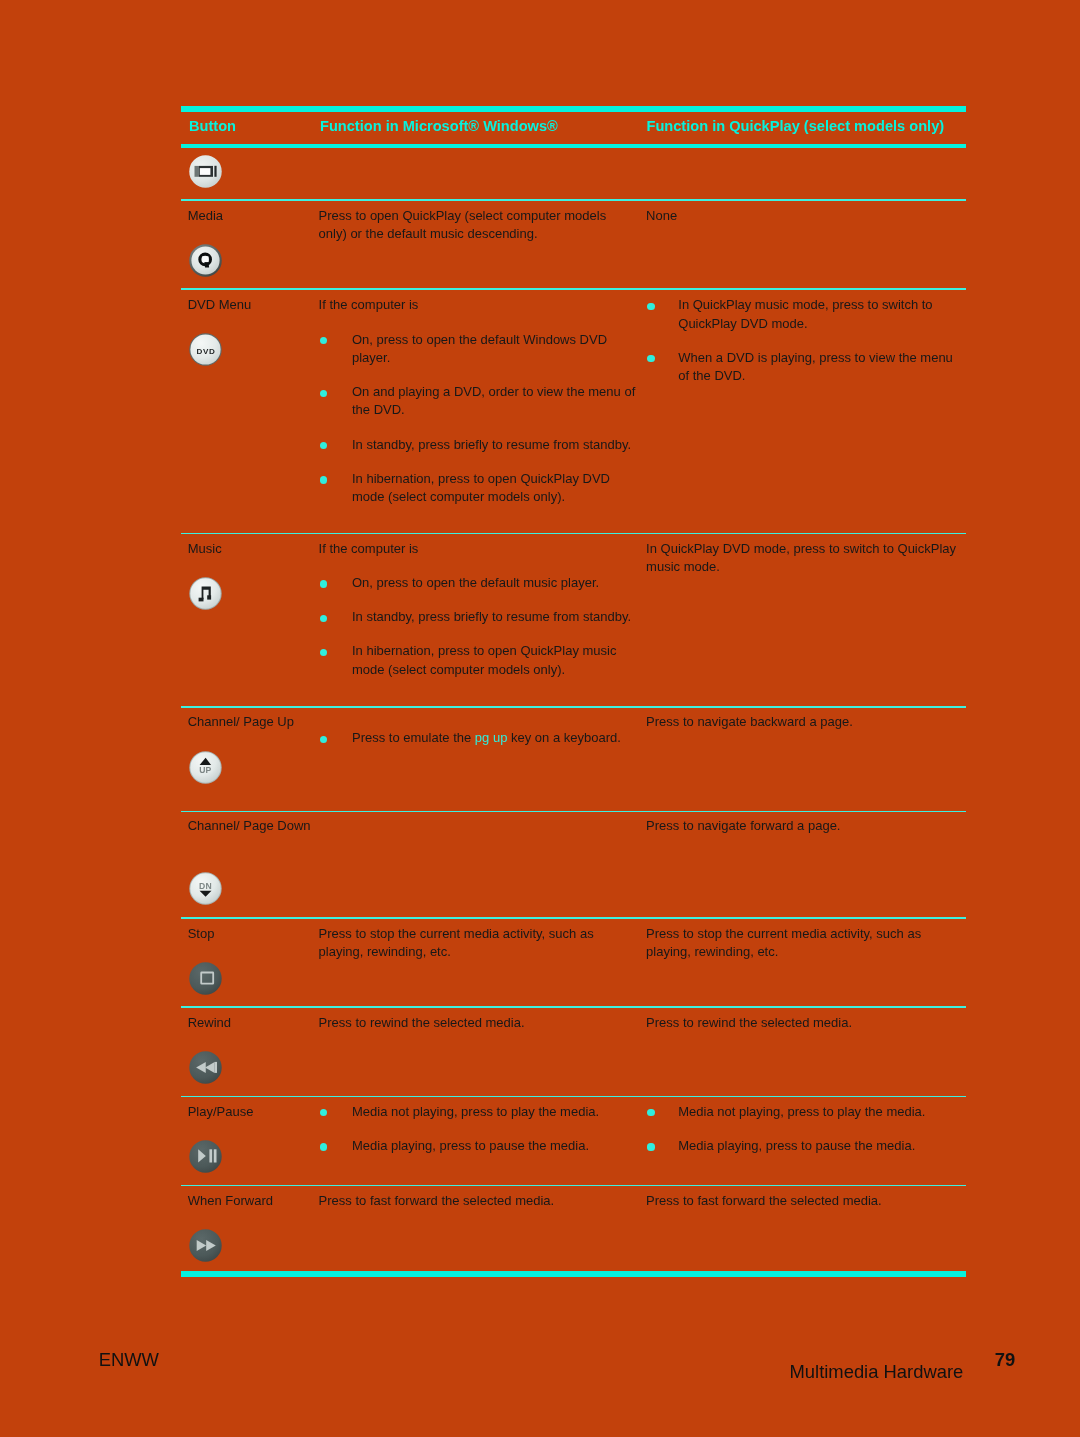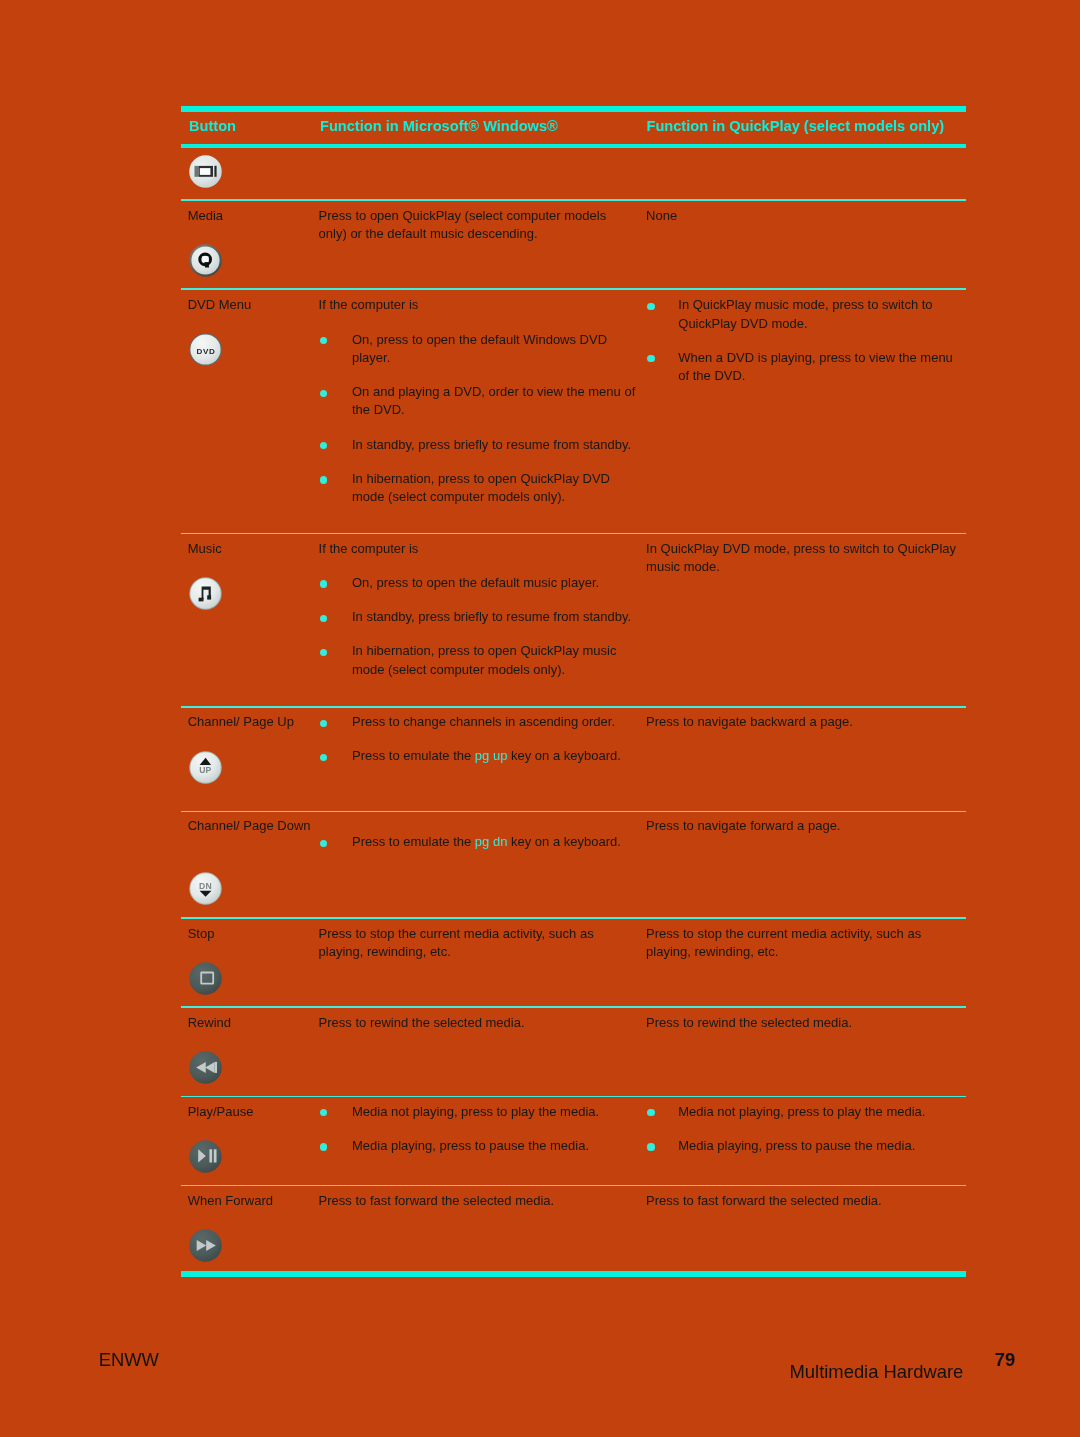--- a/index.html
+++ b/index.html
@@ -172,21 +172,20 @@
       <path d="M25.2 44.6 V18.8 H43.6 V38.6 H39.2 V25.4 H28.8 V44.6 Z" fill="#1d2222"></path>
       <rect x="19.2" y="41.4" width="9.8" height="7.4" fill="#1d2222"></rect>
       <rect x="36.4" y="36.6" width="7.8" height="8.6" fill="#1d2222"></rect>
     </svg>
   </div>
 
   <div class="cell c1" style="top:713.0px">
     <p>Channel/ Page Up</p>
   </div>
   <div class="cell c2" style="top:713.0px">
-    <p class="bul">Press to change channels in ascending order.</p>
     <p class="bul sp"><span>Press to emulate the </span><span class="key">pg up</span><span> key on a keyboard.</span></p>
   </div>
   <div class="cell c3" style="top:713.0px">
     <p>Press to navigate backward a page.</p>
   </div>
   <div class="ico" style="top:751px">
     <svg viewBox="0 0 66 66" width="33" height="33" aria-hidden="true">
       <defs>
         <radialGradient id="gU" cx="36%" cy="28%" r="82%">
           <stop offset="0%" stop-color="#f3f6f5"></stop>
@@ -198,21 +197,20 @@
       <circle cx="33" cy="33" r="30.4" fill="url(#gU)"></circle>
       <path d="M33.2 13.6 L44.2 28.2 H21.2 Z" fill="#15191a"></path>
       <text x="32.6" y="44.4" text-anchor="middle" font-family="'Liberation Sans',sans-serif" font-size="17.2" font-weight="bold" letter-spacing="0.4" fill="#7d8786">UP</text>
     </svg>
   </div>
 
   <div class="cell c1" style="top:817.1px">
     <p>Channel/ Page Down</p>
   </div>
   <div class="cell c2" style="top:817.1px">
-    <p class="bul sp"><span>Press to emulate the </span><span class="key">pg dn</span><span> key on a keyboard.</span></p>
   </div>
   <div class="cell c3" style="top:817.1px">
     <p>Press to navigate forward a page.</p>
   </div>
   <div class="ico" style="top:872px">
     <svg viewBox="0 0 66 66" width="33" height="33" aria-hidden="true">
       <defs>
         <radialGradient id="gDn" cx="36%" cy="28%" r="82%">
           <stop offset="0%" stop-color="#f3f6f5"></stop>
             <stop offset="58%" stop-color="#e2e9e8"></stop>

